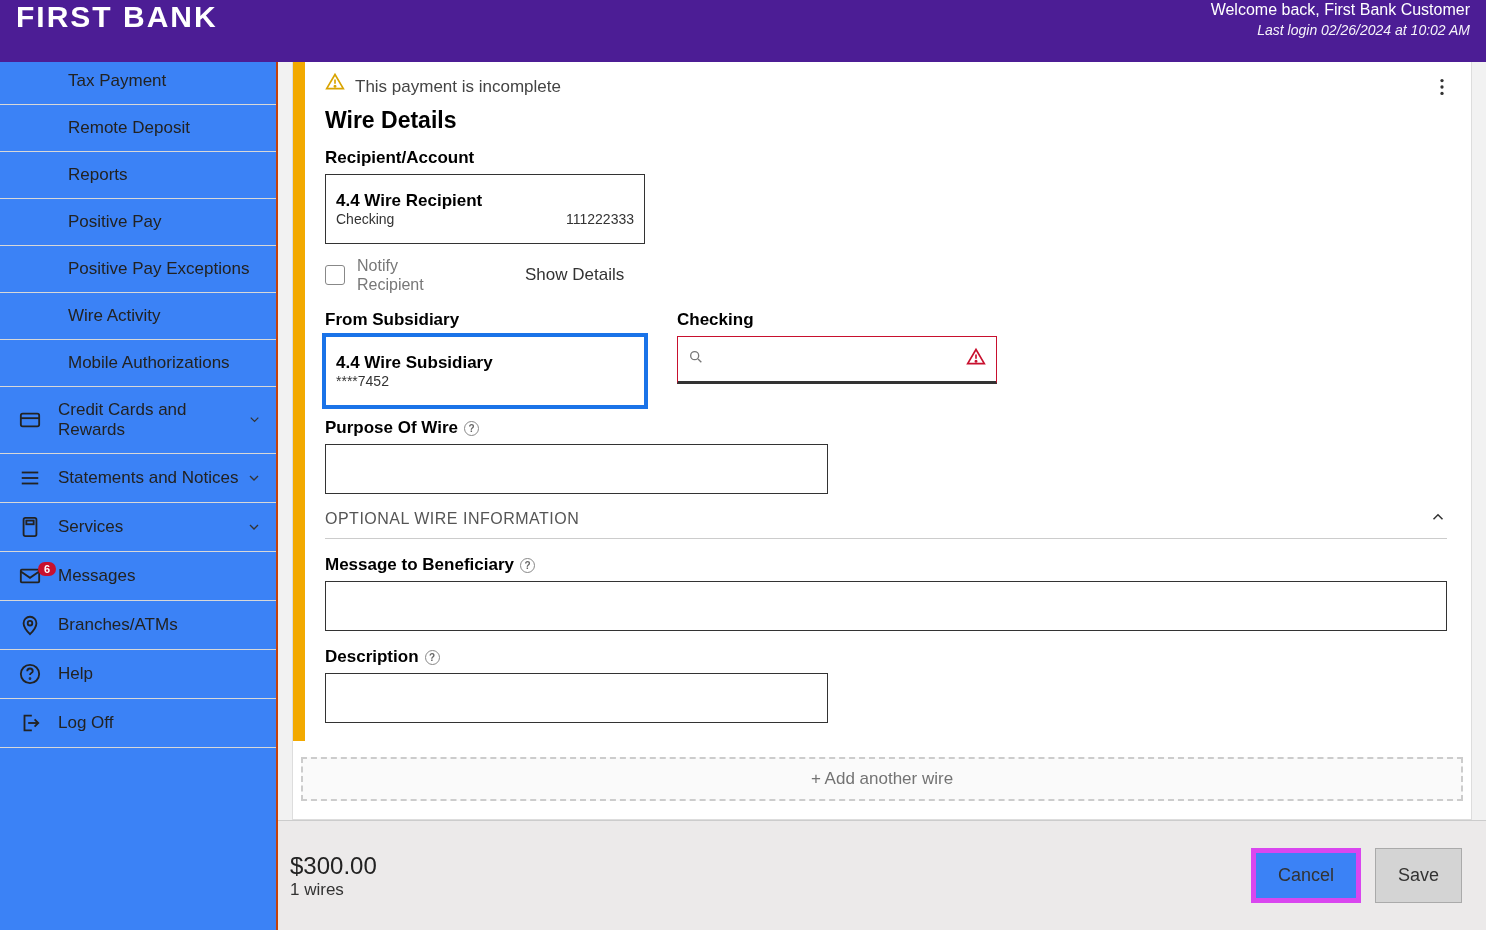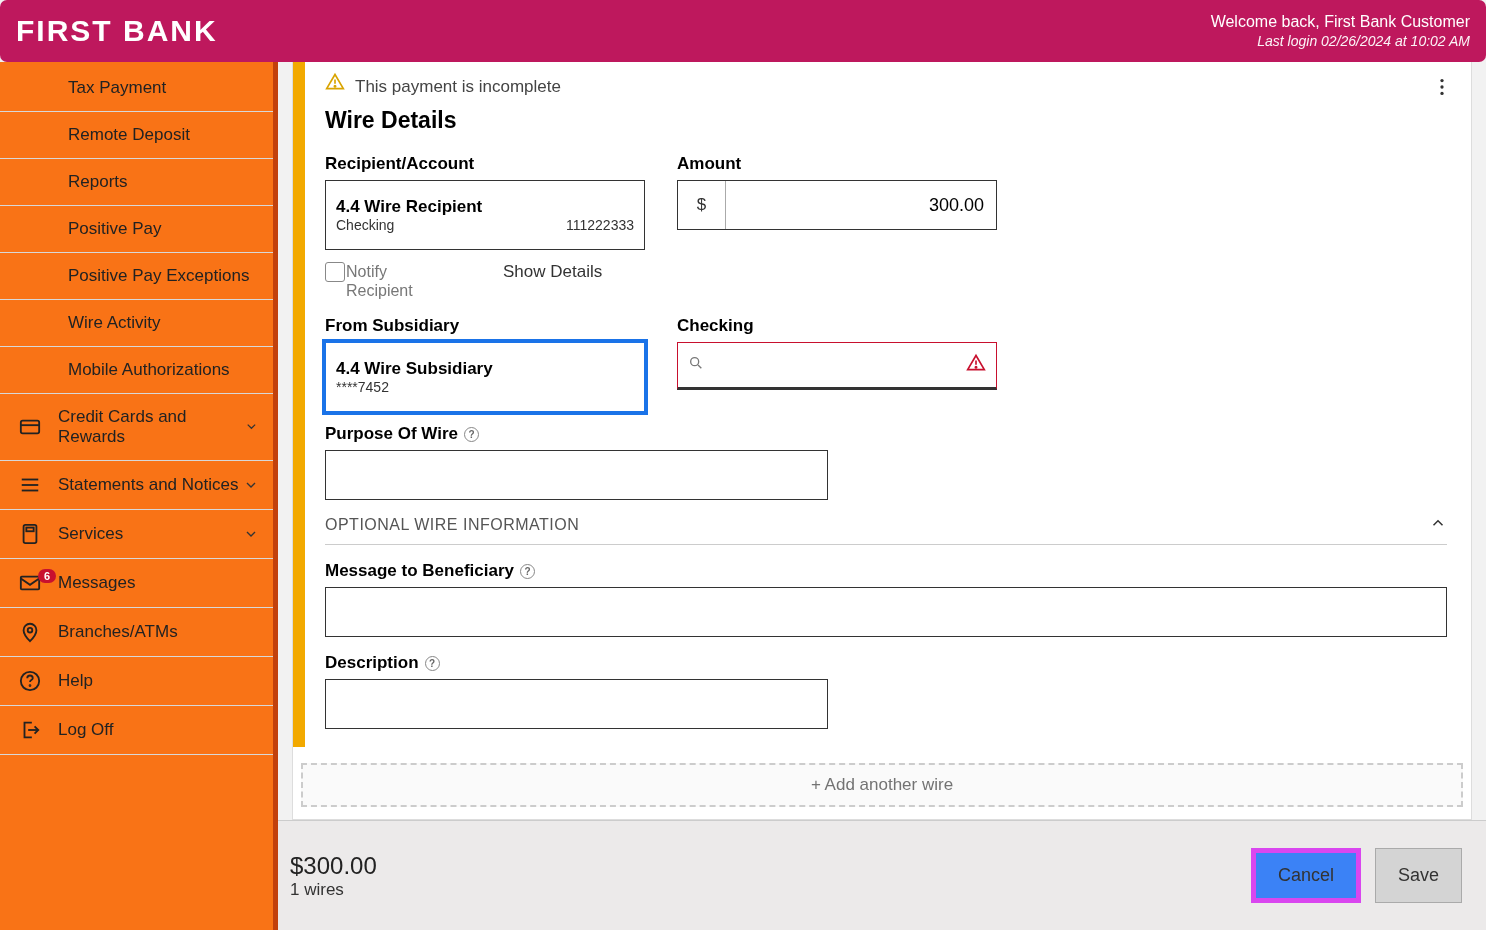--- a/index.html
+++ b/index.html
@@ -7,28 +7,27 @@
     font-family: -apple-system, BlinkMacSystemFont, "Segoe UI", Arial, sans-serif;
     background: #f2f2f2;
     width: 1486px;
     height: 930px;
     overflow: hidden;
     position: relative;
   }
 
   
   .top-header {
-    background: #be185d;
+    background: #4c1d95;
     height: 62px;
     display: flex;
-    align-items: center;
+    align-items: flex-start;
     justify-content: space-between;
     padding: 0 16px 0 16px;
     color: #fff;
-    border-radius: 7px;
   }
   .logo {
     font-weight: 800;
     font-size: 30px;
     letter-spacing: 2px;
     font-family: Arial, sans-serif;
   }
   .welcome-block { text-align: right; line-height: 1.3; }
   .welcome-line1 { font-size: 16px; }
   .welcome-line2 { font-size: 14px; font-style: italic; opacity: .95; }
@@ -36,24 +35,24 @@
   
   .app-body {
     display: flex;
     height: calc(930px - 62px);
     width: 100%;
   }
 
   
   .sidebar {
     width: 278px;
-    background: #f97316;
-    border-right: 5px solid #c2410c;
+    background: #3b82f6;
+    border-right: 2px solid #c2410c;
     overflow: hidden;
-    padding-top: 12px;
+    padding-top: 5px;
   }
   .side-item {
     display: flex;
     align-items: center;
     padding: 13px 14px 13px 16px;
     font-size: 17px;
     color: #222;
     border-bottom: 1px solid #d8d8d8;
     cursor: pointer;
     position: relative;
@@ -120,21 +119,21 @@
     align-items:flex-end;
     gap:10px;
     color:#444;
     font-size:17px;
   }
   .warn-icon svg { width:20px; height:20px; }
   .section-title {
     font-size:23px;
     font-weight:700;
     margin-top:10px;
-    margin-bottom:20px;
+    margin-bottom:14px;
   }
   .form-grid {
     display:flex;
     gap:32px;
     margin-bottom:12px;
     align-items:flex-start;
   }
   .field-col1 { width: 320px; }
   .field-col2 { width: 320px; }
   .field-label {
@@ -172,21 +171,21 @@
   .amount-prefix {
     width:48px; text-align:center; border-right:1px solid #aaa;
     height:100%; display:flex; align-items:center; justify-content:center;
     font-size:17px; color:#333;
   }
   .amount-input {
     flex:1; border:none; outline:none; text-align:right;
     padding:0 12px; font-size:18px; height:100%;
   }
   .notify-row {
-    display:flex; align-items:flex-start; gap:1px; margin-top:10px; margin-bottom:16px;
+    display:flex; align-items:center; gap:12px; margin-top:10px; margin-bottom:16px;
   }
   .checkbox {
     width:20px; height:20px; border:1px solid #888; border-radius:3px;
     background:#fff;
   }
   .notify-label { font-size:16px; color:#777; line-height:1.2; width:86px;}
   .show-details { margin-left:70px; font-size:17px; color:#333; cursor:pointer; }
   .acct-search {
     display:flex; align-items:center; gap:8px; padding:0 10px; height:48px;
     justify-content:space-between;
@@ -388,27 +387,20 @@
 
         <div class="form-grid">
           <div class="field-col1">
             <div class="field-label">Recipient/Account</div>
             <div class="box">
               <div class="line1">4.4 Wire Recipient</div>
               <div class="sub">
                 <span>Checking</span>
                 <span>111222333</span>
               </div>
-            </div>
-          </div>
-          <div class="field-col2">
-            <div class="field-label">Amount</div>
-            <div class="amount-wrap">
-              <div class="amount-prefix">$</div>
-              <input class="amount-input" value="300.00" style="">
             </div>
           </div>
         </div>
 
         <div class="notify-row">
           <div class="checkbox"></div>
           <div class="notify-label">Notify Recipient</div>
           <div class="show-details">Show Details</div>
         </div>
 

